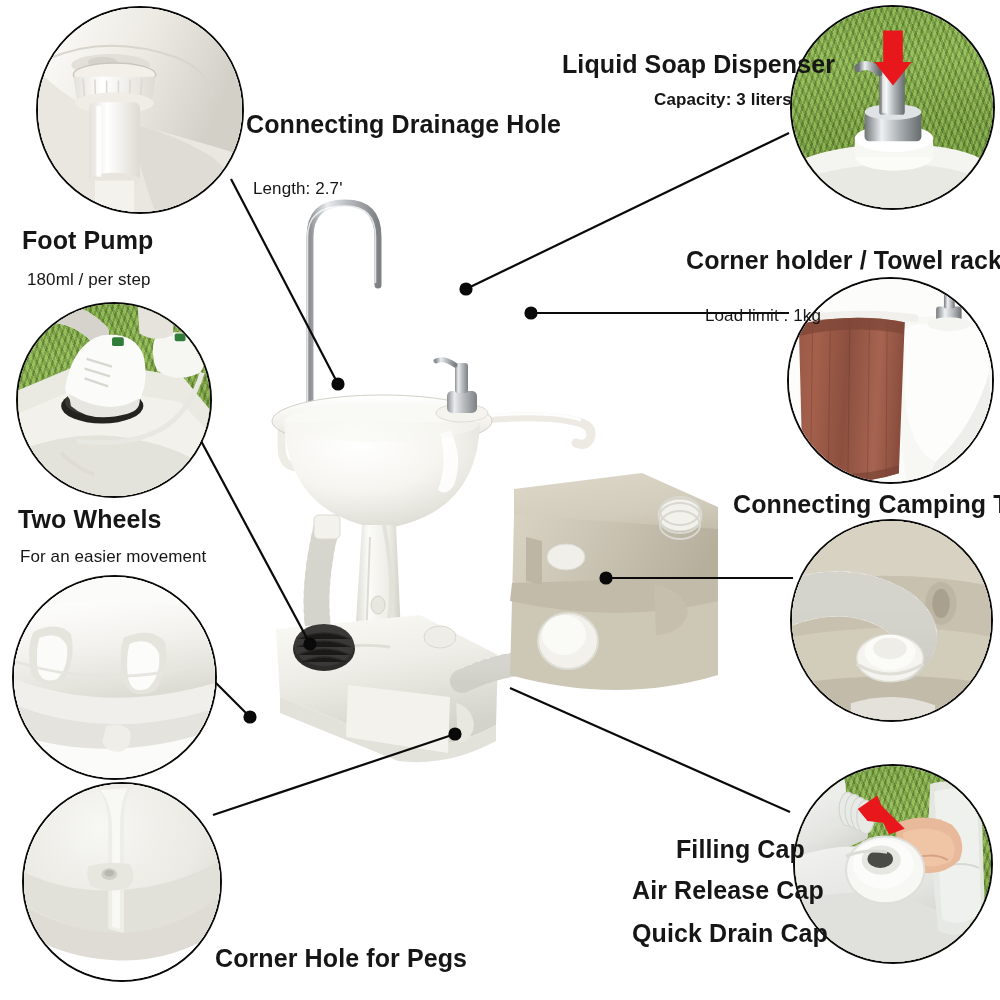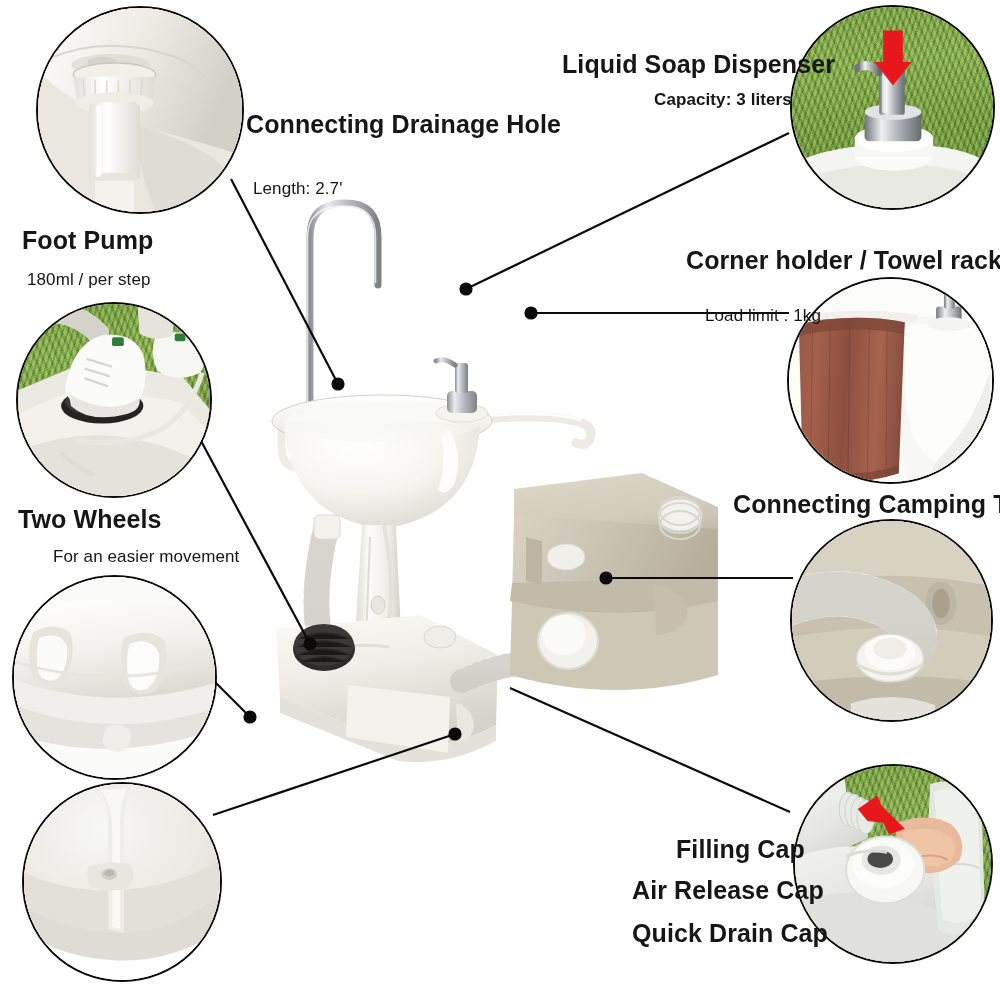--- a/index.html
+++ b/index.html
@@ -388,21 +388,21 @@
 
         <path d="M112 62 Q140 50 154 66 Q160 94 144 116 Q122 126 112 108 Q106 78 112 62 Z" fill="#e5e4dd"></path>
         <path d="M118 68 Q140 60 148 78 Q150 102 136 114 Q120 120 116 102 Q114 80 118 68 Z" fill="#fcfcfa"></path>
 
         <path d="M94 152 q14 -4 24 4 q4 16 -8 22 q-16 2 -20 -10 z" fill="#efeee9"></path>
         <path d="M0 86 Q100 118 205 84" fill="none" stroke="#e6e5df" stroke-width="3"></path>
       </svg>
     </div>
   </div>
   <div class="label title" style="left:18px; top:505px;">Two Wheels</div>
-  <div class="label sub" style="left:20px; top:547px;margin-left:33px;">For an easier movement</div>
+  <div class="label sub" style="left:20px; top:547px;">For an easier movement</div>
 
   <div class="callout" style="left:790px; top:519px; width:203px; height:203px;">
     <div class="inner plasticBeige">
       <svg viewBox="0 0 203 203" style="width:100%;height:100%">
         <defs>
           <linearGradient id="hg2" x1="0" y1="0" x2="0" y2="1">
             <stop offset="0%" stop-color="#ffffff"></stop>
               <stop offset="48%" stop-color="#f5f5f1"></stop>
             <stop offset="100%" stop-color="#d8d7d0"></stop>
           </linearGradient>
@@ -448,20 +448,21 @@
         <path d="M78 6 Q90 20 90 48 L90 146 L98 148 L98 44 Q98 16 106 4 Z" fill="#f8f8f5"></path>
 
         <path d="M66 84 Q86 78 108 82 Q116 96 106 106 Q84 112 68 104 Q62 92 66 84 Z" fill="#e7e6df"></path>
         <ellipse cx="87" cy="92" rx="8" ry="6" fill="#cfcec6"></ellipse>
         <ellipse cx="87" cy="91" rx="5" ry="3.5" fill="#b9b8b0"></ellipse>
 
         <path d="M0 124 Q46 152 100 152 Q156 150 200 114 L200 150 Q150 182 96 180 Q42 178 0 152 Z" fill="#dedcd4"></path>
       </svg>
     </div>
   </div>
+  <div class="label title" style="left:215px; top:944px;">Corner Hole for Pegs</div>
 
   <div class="callout" style="left:793px; top:764px; width:200px; height:200px;">
     <div class="inner">
       <div class="grass"></div>
       <svg viewBox="0 0 200 200" style="position:absolute;inset:0;width:100%;height:100%">
         <defs>
           <linearGradient id="tk" x1="0" y1="0" x2="0.6" y2="1">
             <stop offset="0%" stop-color="#f2f3f0"></stop>
               <stop offset="55%" stop-color="#e4e5e1"></stop>
             <stop offset="100%" stop-color="#cdcec9"></stop>

